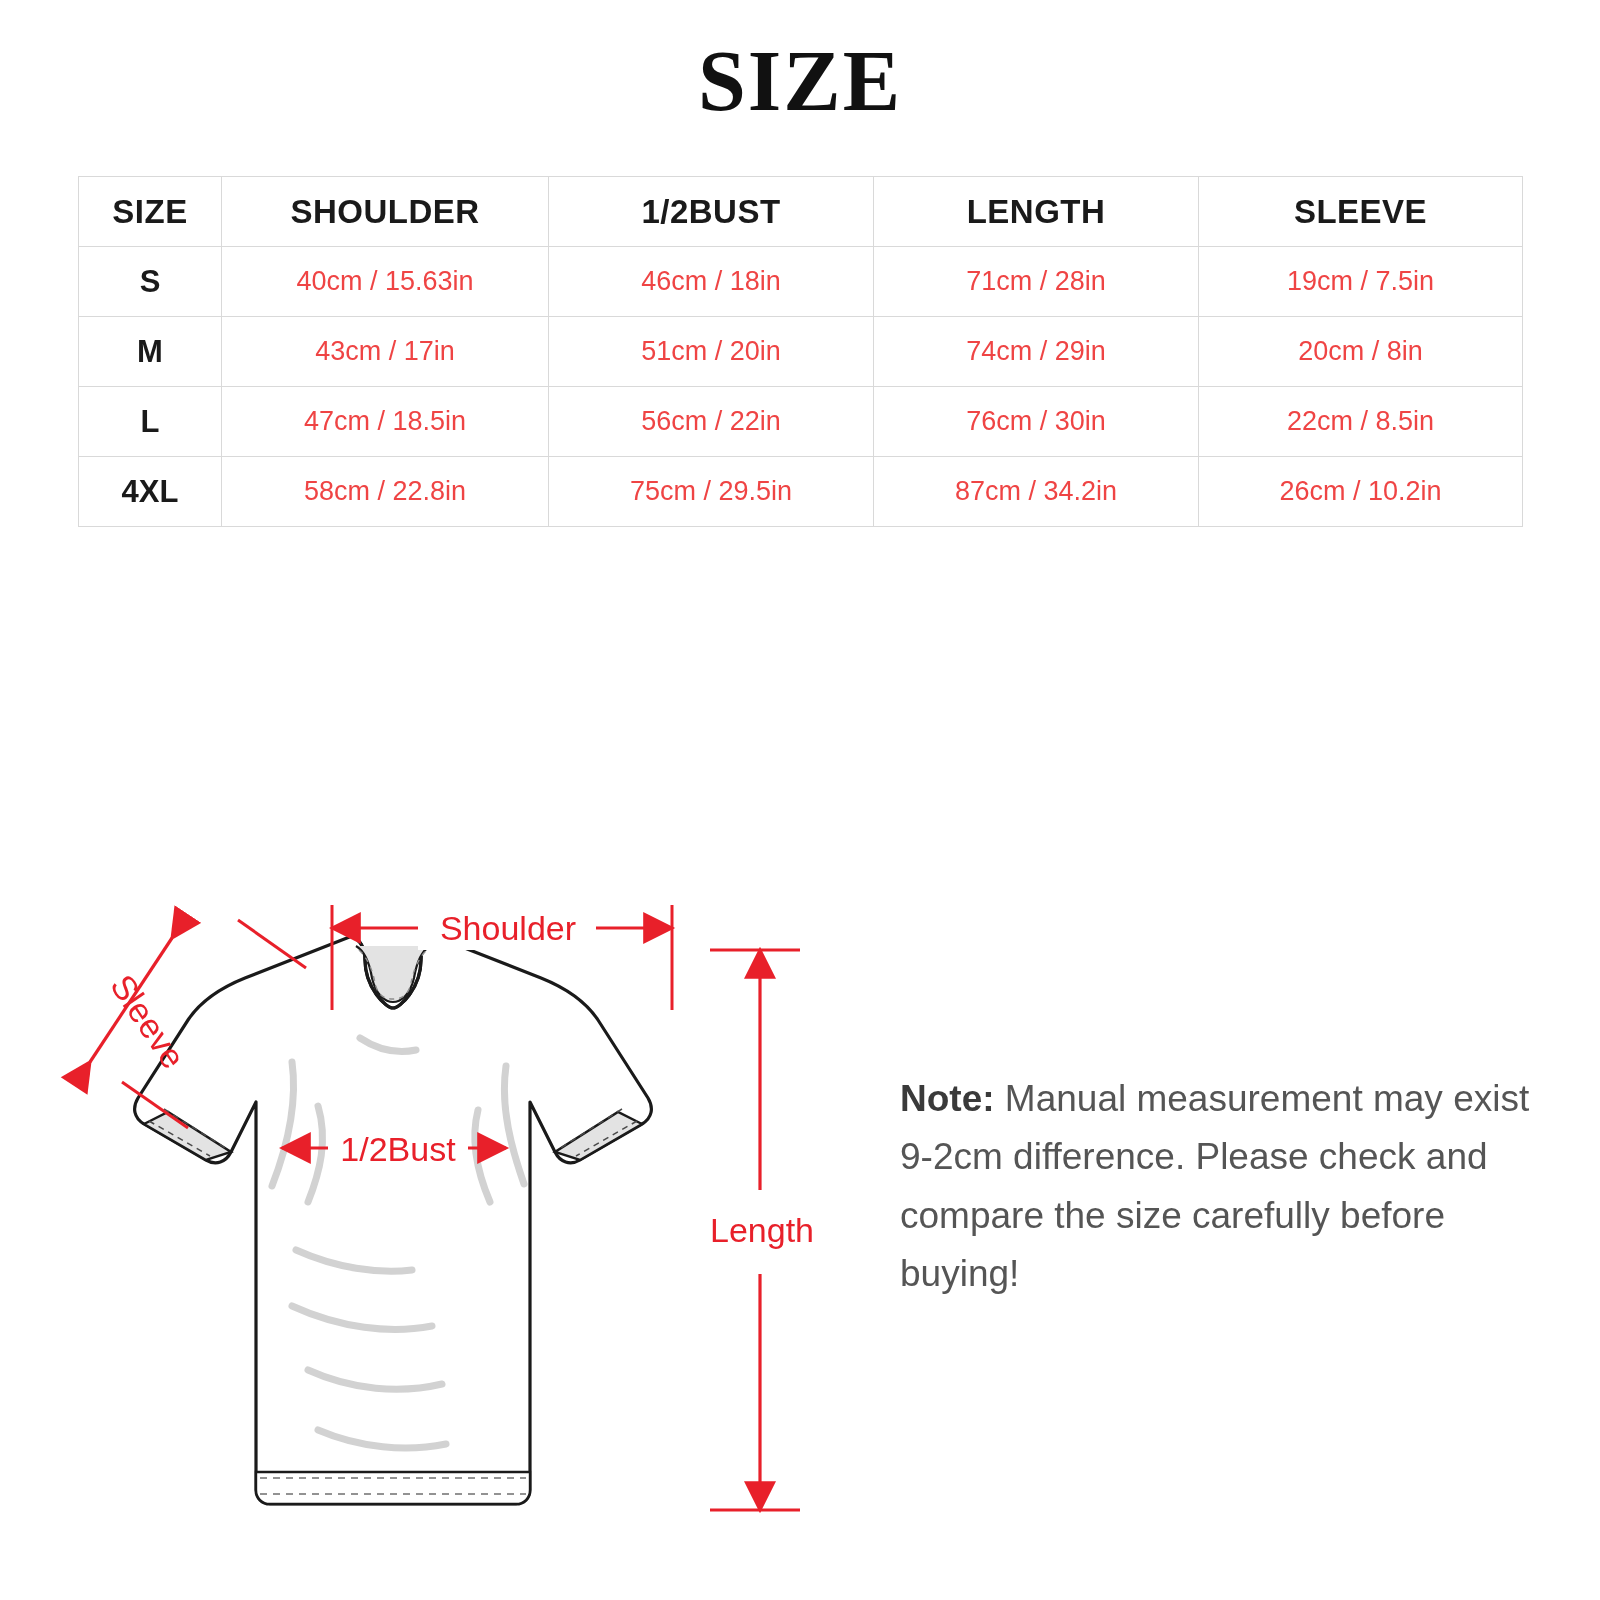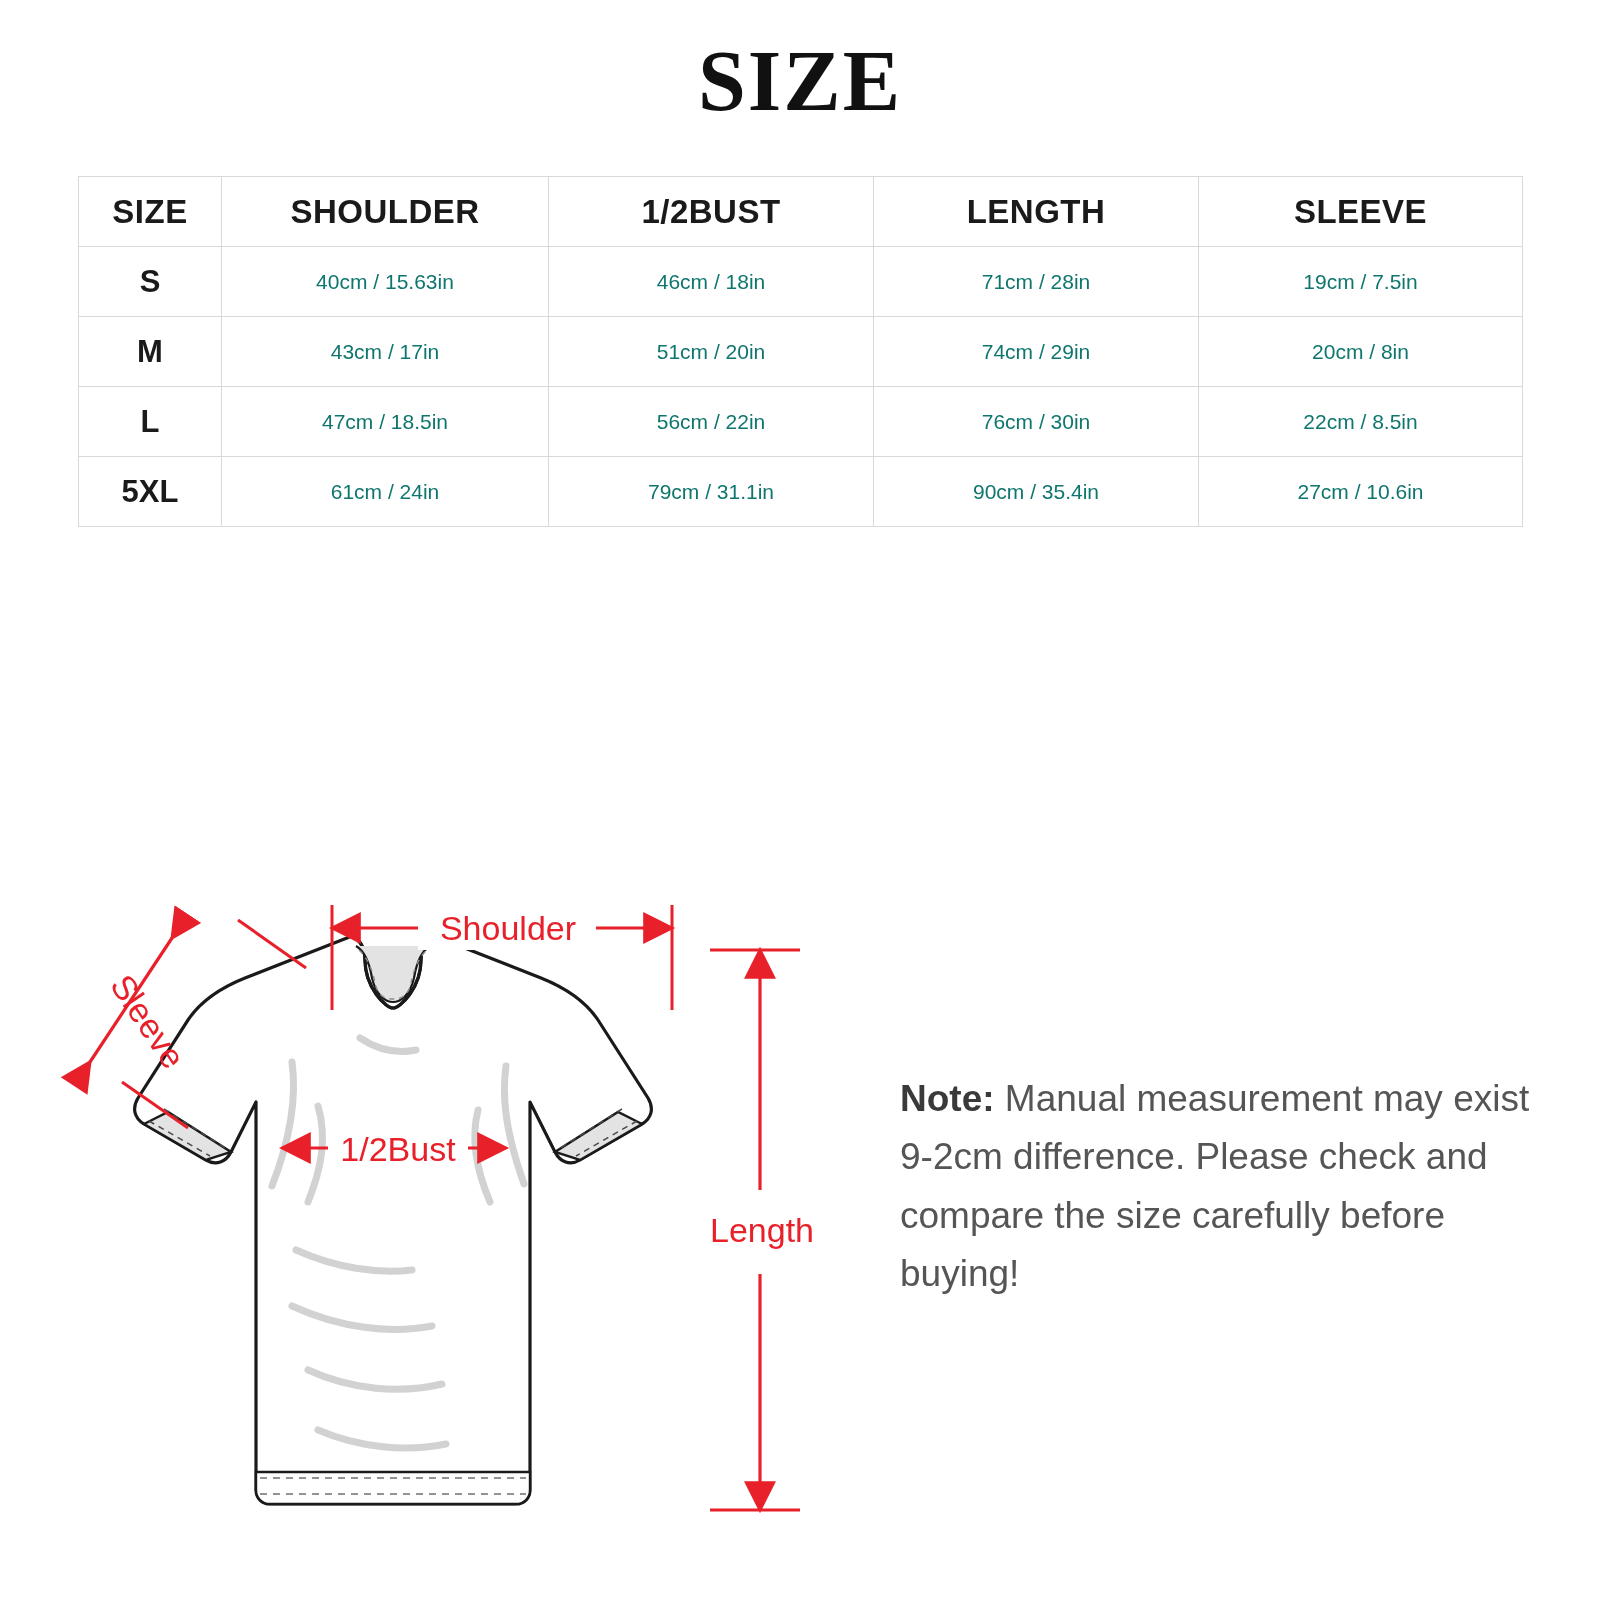--- a/index.html
+++ b/index.html
@@ -52,23 +52,23 @@
     font-weight: bold;
     color: #1a1a1a;
     letter-spacing: 0.5px;
   }
   table.size-table td.size-cell {
     font-size: 31px;
     font-weight: bold;
     color: #1a1a1a;
   }
   table.size-table td.val-cell {
-    font-size: 21px;
+    font-size: 27px;
     font-weight: normal;
-    color: #0f766e;
+    color: #ef4444;
   }
   col.c-size { width: 143px; }
   col.c-sh   { width: 327px; }
   col.c-bust { width: 325px; }
   col.c-len  { width: 325px; }
   col.c-slv  { width: 324px; }
 
   
   .diagram {
     position: absolute;
@@ -138,25 +138,25 @@
         <td class="val-cell">20cm / 8in</td>
       </tr>
       <tr>
         <td class="size-cell">L</td>
         <td class="val-cell">47cm / 18.5in</td>
         <td class="val-cell">56cm / 22in</td>
         <td class="val-cell">76cm / 30in</td>
         <td class="val-cell">22cm / 8.5in</td>
       </tr>
       <tr>
-        <td class="size-cell">5XL</td>
-        <td class="val-cell">61cm / 24in</td>
-        <td class="val-cell">79cm / 31.1in</td>
-        <td class="val-cell">90cm / 35.4in</td>
-        <td class="val-cell">27cm / 10.6in</td>
+        <td class="size-cell">4XL</td>
+        <td class="val-cell">58cm / 22.8in</td>
+        <td class="val-cell">75cm / 29.5in</td>
+        <td class="val-cell">87cm / 34.2in</td>
+        <td class="val-cell">26cm / 10.2in</td>
       </tr>
     </tbody>
   </table>
 </div>
 
 <div class="diagram">
 
   <svg class="shirt-svg" width="800" height="740" viewBox="0 0 800 740">
 
     <defs>

